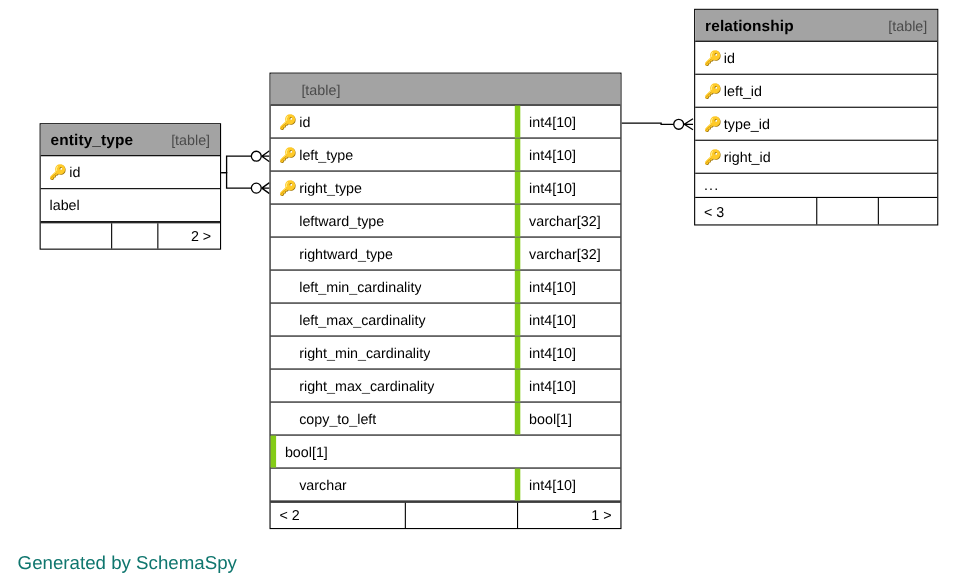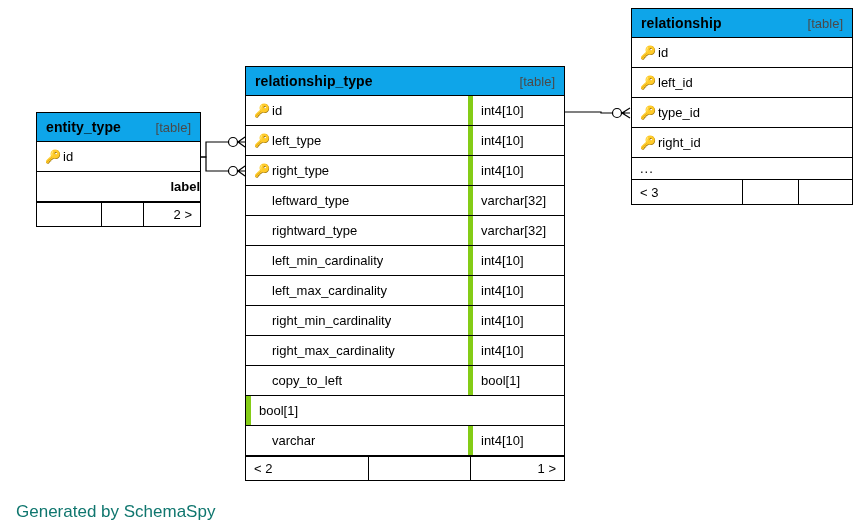--- a/index.html
+++ b/index.html
@@ -31,21 +31,21 @@
   .table-box {
     position: absolute;
     border: 1px solid #000000;
     background: #ffffff;
     box-sizing: border-box;
   }
   .table-header {
     display: flex;
     align-items: center;
     justify-content: space-between;
-    background: #0ea5e9;
+    background: #a3a3a3;
     border-bottom: 1px solid #000000;
     padding: 0 9px;
     height: 29px;
     box-sizing: border-box;
   }
   .table-title {
     font-weight: bold;
     font-size: 14px;
     letter-spacing: 0.1px;
   }
@@ -128,21 +128,21 @@
   
   #entity_type {
     left: 16px;
     top: 112px;
     width: 165px;
     margin-left: 20px;
   }
   #entity_type .row { height: 30px; }
   #entity_type .col-name { justify-content: flex-start; }
   #entity_type .row .col-name { padding-left: 8px; }
-  #entity_type .center-name { justify-content: flex-end; padding-left: 0; font-weight: bold; }
+  #entity_type .center-name { justify-content: flex-start; padding-left: 0; }
   #entity_type .footer-row { height: 24px; }
 
   #relationship_type {
     left: 245px;
     top: 66px;
     width: 320px;
   }
   #relationship_type .col-type { width: 96px; }
 
   #relationship {
@@ -198,21 +198,20 @@
     </div>
     <div class="footer-row">
       <div class="footer-cell left" style="width:64px"></div>
       <div class="footer-cell footer-sep" style="width:42px"></div>
       <div class="footer-cell right footer-sep" style="flex:1 1 auto">2 &gt;</div>
     </div>
   </div>
 
   <div class="table-box" id="relationship_type">
     <div class="table-header">
-      <span class="table-title">relationship_type</span>
       <span class="table-tag">[table]</span>
     </div>
 
     <div class="row">
       <div class="col-name">
         <span class="key-icon pk">🔑</span>
         <span class="name-text">id</span>
       </div>
       <div class="col-type">int4[10]</div>
     </div>

